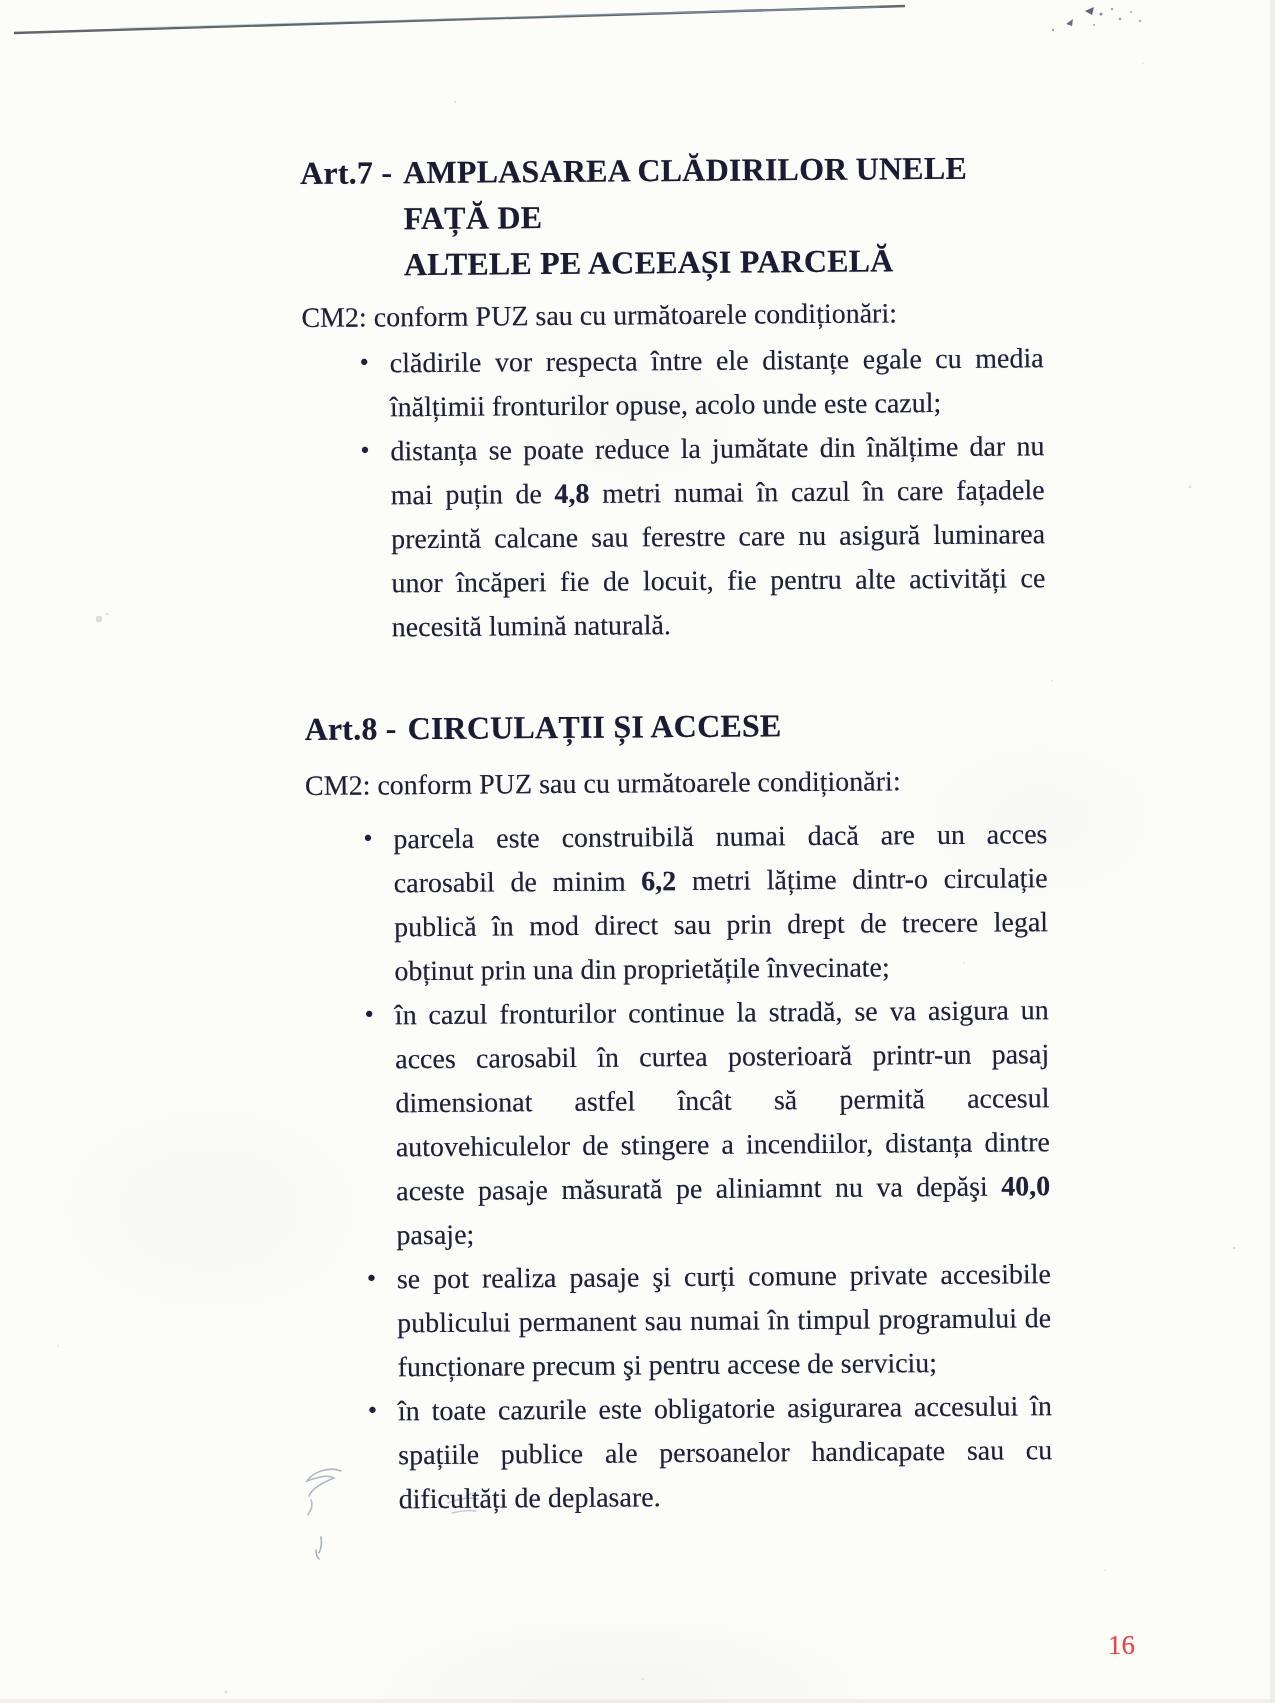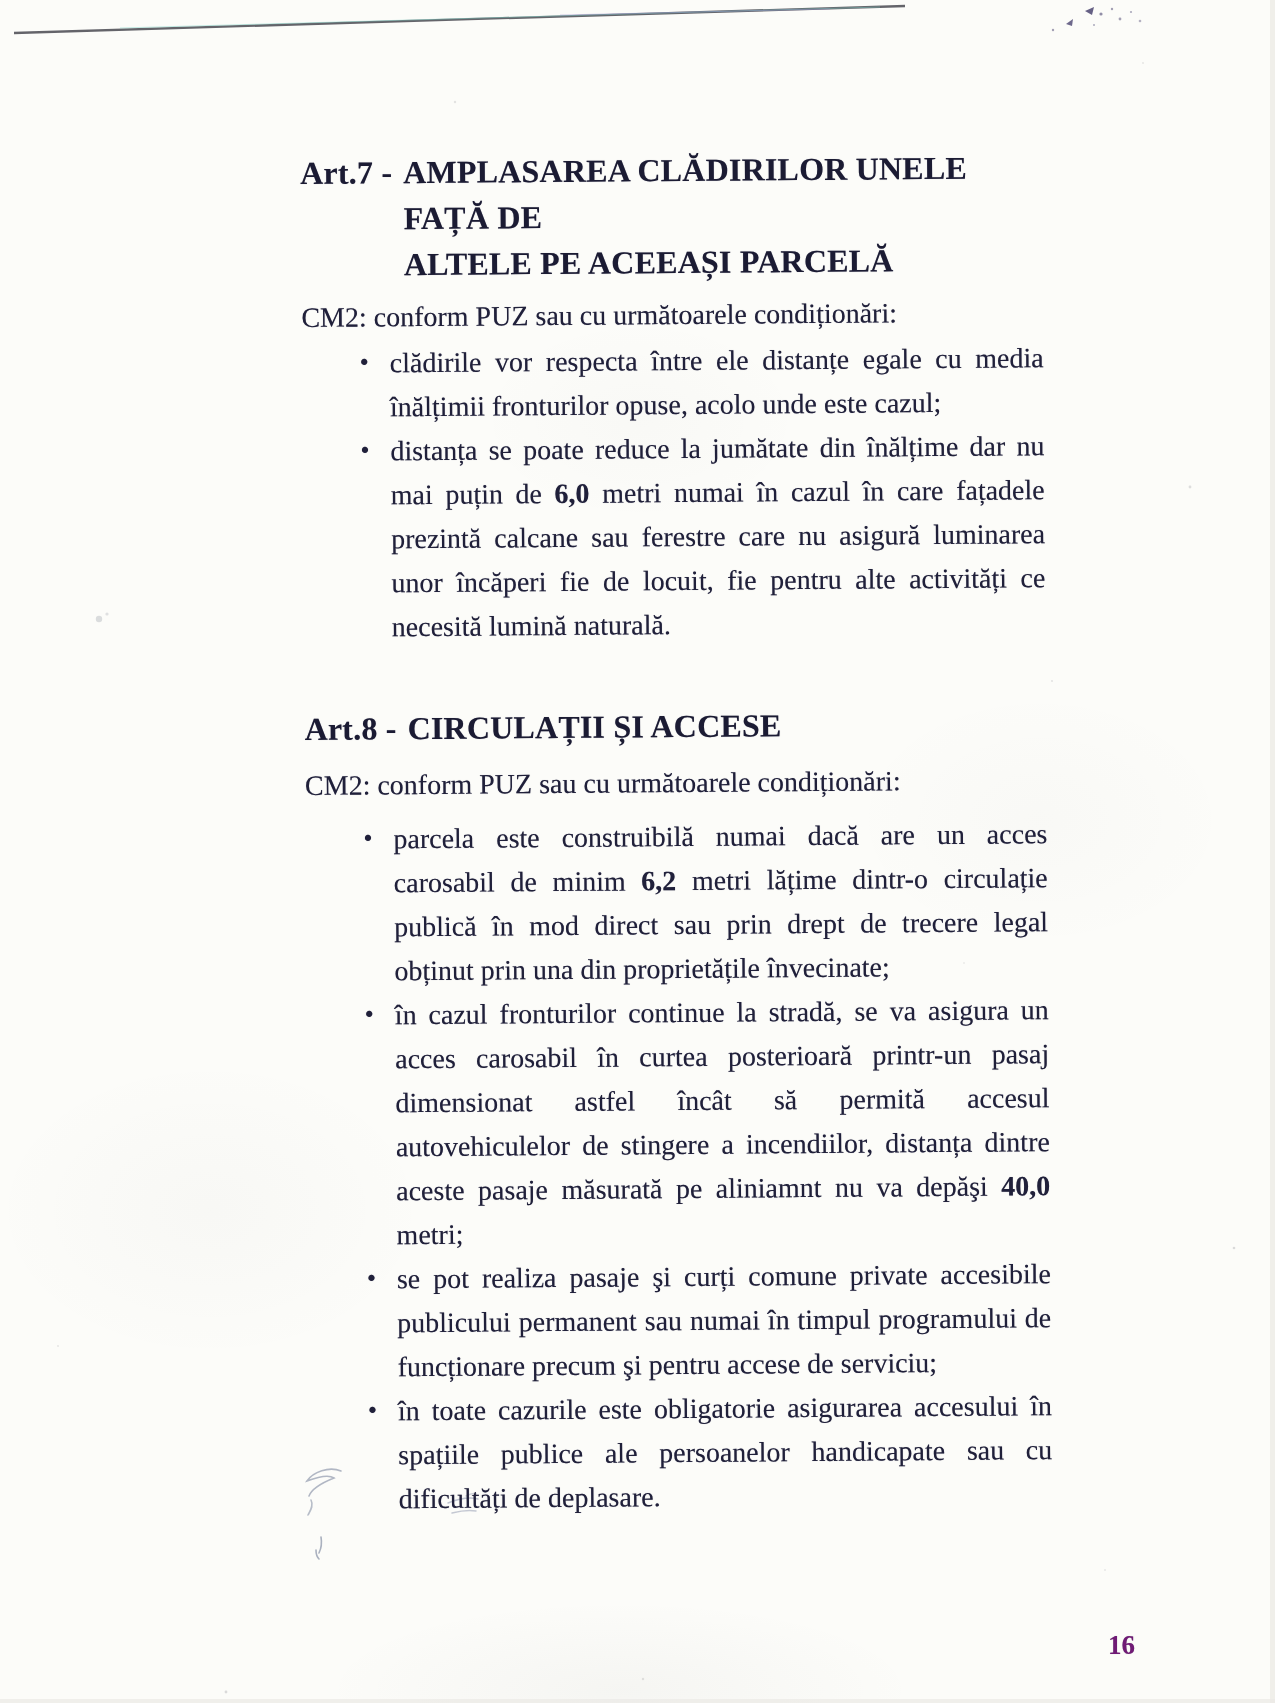--- a/index.html
+++ b/index.html
@@ -73,23 +73,22 @@
   .bullet-text {
     display: block;
     text-align: justify;
   }
   .bullet-text b { font-weight: bold; }
 
   .page-number {
     position: absolute;
     left: 1108px; top: 1630px;
     font-size: 27px;
-    color: #701a75;
+    color: #ef4444;
     text-shadow: 0 0 0.7px rgba(32,32,64,0.4);
-    font-weight: bold;
   }
 
   svg.scan-artifacts {
     position: absolute;
     inset: 0;
     pointer-events: none;
   }
 </style>
 </head>
 <body>
@@ -167,21 +166,21 @@
     <ul class="bullet-list">
       <li>
         <span class="bullet-marker"></span>
         <span class="bullet-text">
           <span>clădirile vor respecta între ele distanțe egale cu media înălțimii fronturilor opuse, acolo unde este cazul;</span><b></b><span></span>
         </span>
       </li>
       <li>
         <span class="bullet-marker"></span>
         <span class="bullet-text">
-          <span>distanța se poate reduce la jumătate din înălțime dar nu mai puțin de </span><b>6,0</b><span> metri numai în cazul în care fațadele prezintă calcane sau ferestre care nu asigură luminarea unor încăperi fie de locuit, fie pentru alte activități ce necesită lumină naturală.</span>
+          <span>distanța se poate reduce la jumătate din înălțime dar nu mai puțin de </span><b>4,8</b><span> metri numai în cazul în care fațadele prezintă calcane sau ferestre care nu asigură luminarea unor încăperi fie de locuit, fie pentru alte activități ce necesită lumină naturală.</span>
         </span>
       </li>
     </ul>
 
     <h1 class="art-heading heading-art8">
       <span class="art-label">Art.8 -</span>
       <span class="art-title">
         <span class="line">CIRCULAȚII ȘI ACCESE</span>
       </span>
     </h1>
@@ -191,21 +190,21 @@
     <ul class="bullet-list bullet-list-2">
       <li>
         <span class="bullet-marker"></span>
         <span class="bullet-text">
           <span>parcela este construibilă numai dacă are un acces carosabil de minim </span><b>6,2</b><span> metri lățime dintr-o circulație publică în mod direct sau prin drept de trecere legal obținut prin una din proprietățile învecinate;</span>
         </span>
       </li>
       <li>
         <span class="bullet-marker"></span>
         <span class="bullet-text">
-          <span>în cazul fronturilor continue la stradă, se va asigura un acces carosabil în curtea posterioară printr-un pasaj dimensionat astfel încât să permită accesul autovehiculelor de stingere a incendiilor, distanța dintre aceste pasaje măsurată pe aliniamnt nu va depăşi </span><b>40,0</b><span> metri;</span>
+          <span>în cazul fronturilor continue la stradă, se va asigura un acces carosabil în curtea posterioară printr-un pasaj dimensionat astfel încât să permită accesul autovehiculelor de stingere a incendiilor, distanța dintre aceste pasaje măsurată pe aliniamnt nu va depăşi </span><b>40,0</b><span> pasaje;</span>
         </span>
       </li>
       <li>
         <span class="bullet-marker"></span>
         <span class="bullet-text">
           <span>se pot realiza pasaje şi curți comune private accesibile publicului permanent sau numai în timpul programului de funcționare precum şi pentru accese de serviciu;</span><b></b><span></span>
         </span>
       </li>
       <li>
         <span class="bullet-marker"></span>

